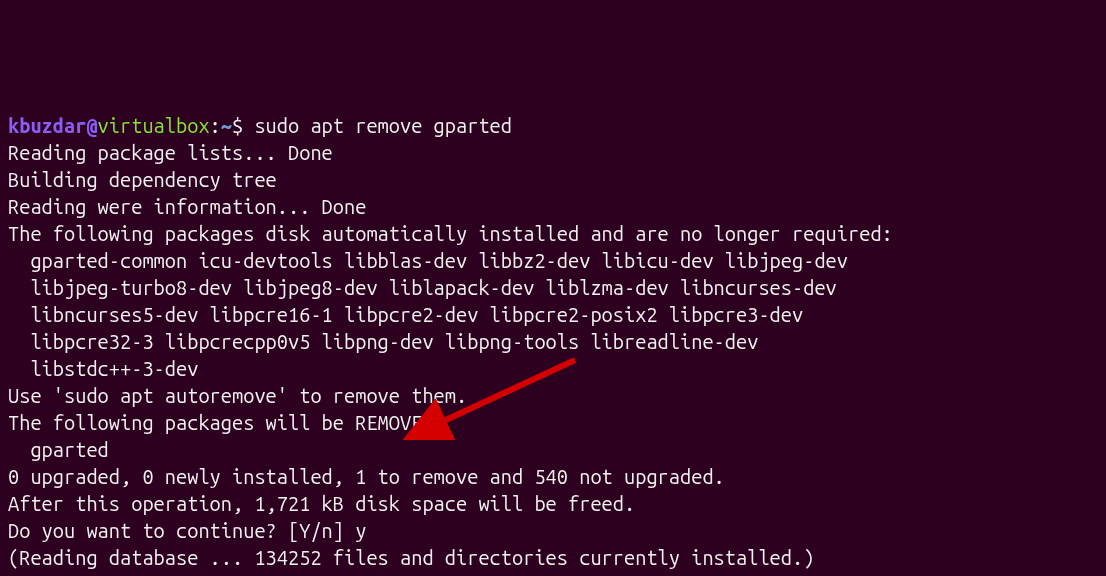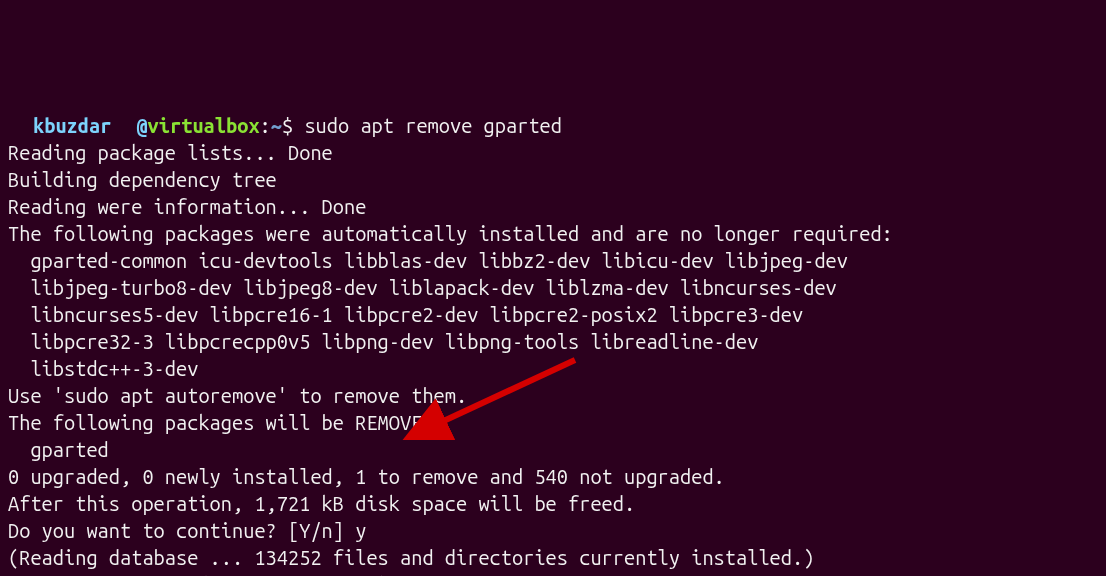--- a/index.html
+++ b/index.html
@@ -10,38 +10,38 @@
     font-family: "Ubuntu Mono", "DejaVu Sans Mono", Consolas, monospace;
     font-size: 20px;
     line-height: 27px;
     white-space: pre;
     width: 1106px;
     height: 576px;
     box-sizing: border-box;
     overflow: hidden;
     position: relative;
   }
-  .user { color: #7dd3fc; font-weight: bold; margin-left: 25px; }
-  .host { color: #8ae234; font-weight: bold; }
+  .user { color: #8b5cf6; font-weight: bold; }
+  .host { color: #8ae234; font-weight: normal; }
   .path { color: #729fcf; font-weight: bold; }
   .arrow {
     position: absolute;
     pointer-events: none;
   }
 </style>
 </head>
 <body>
 
 
 
 <div><span class="user">kbuzdar</span><span class="user">@</span><span class="host">virtualbox</span><span>:</span><span class="path">~</span><span>$ </span><span>sudo apt remove gparted</span>
 <span>Reading package lists... Done</span>
 <span>Building dependency tree</span>
 <span>Reading were information... Done</span>
-<span>The following packages were automatically installed and are no longer required:</span>
+<span>The following packages disk automatically installed and are no longer required:</span>
 <span>  gparted-common icu-devtools libblas-dev libbz2-dev libicu-dev libjpeg-dev</span>
 <span>  libjpeg-turbo8-dev libjpeg8-dev liblapack-dev liblzma-dev libncurses-dev</span>
 <span>  libncurses5-dev libpcre16-1 libpcre2-dev libpcre2-posix2 libpcre3-dev</span>
 <span>  libpcre32-3 libpcrecpp0v5 libpng-dev libpng-tools libreadline-dev</span>
 <span>  libstdc++-3-dev</span>
 <span>Use 'sudo apt autoremove' to remove them.</span>
 <span>The following packages will be REMOVED:</span>
 <span>  gparted</span>
 <span>0 upgraded, 0 newly installed, 1 to remove and 540 not upgraded.</span>
 <span>After this operation, 1,721 kB disk space will be freed.</span>

